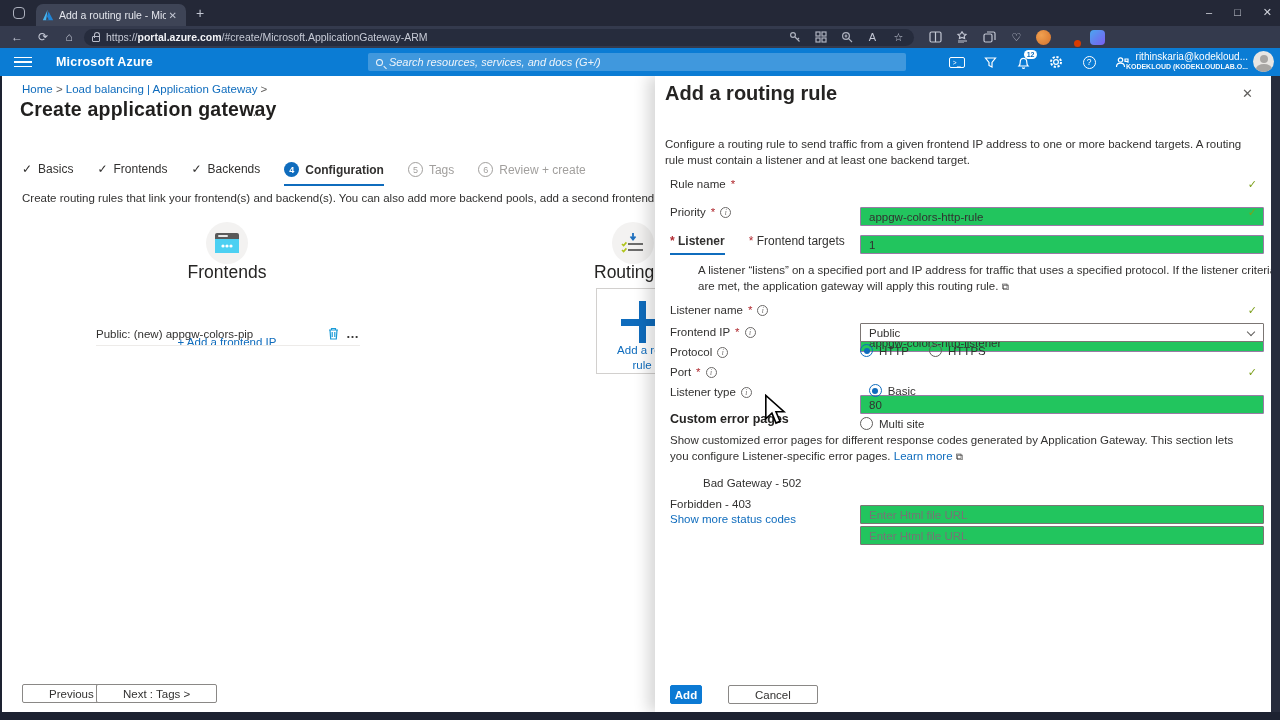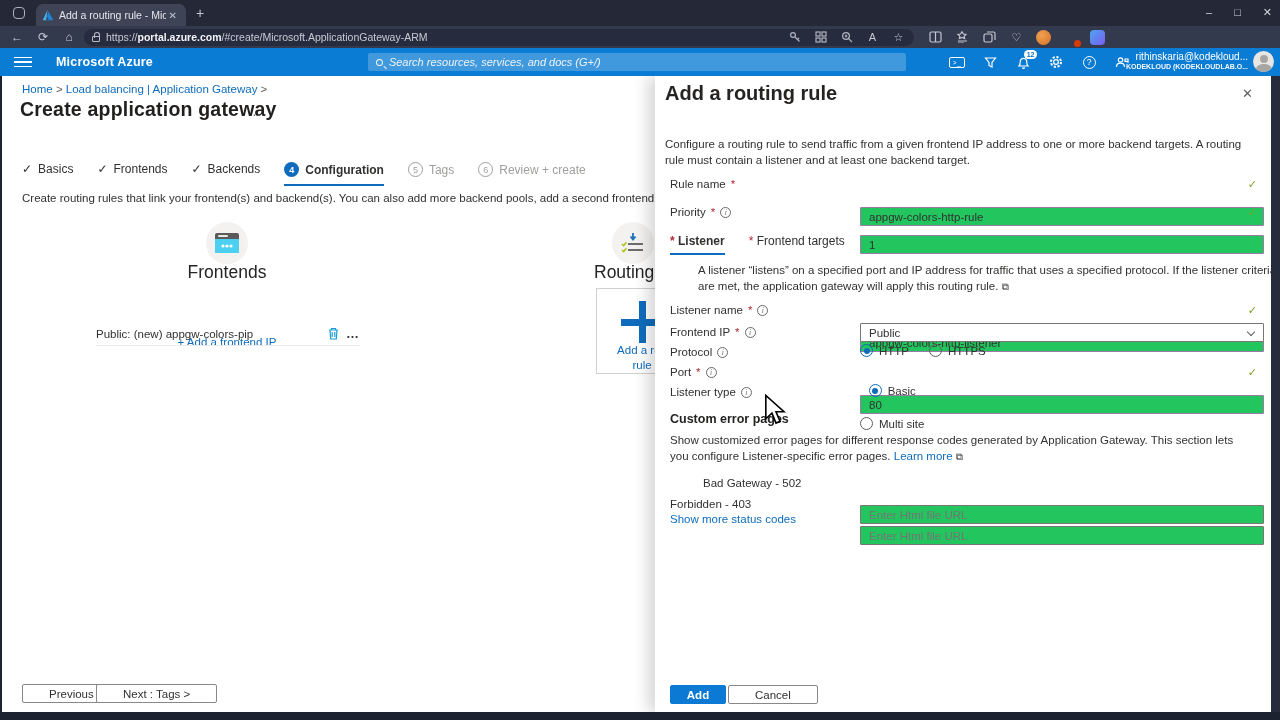--- a/index.html
+++ b/index.html
@@ -109,21 +109,21 @@
   .rdot { width:13px; height:13px; border-radius:50%; border:1px solid #605e5c; position:relative; }
   .radio.sel .rdot { border:1px solid #0f6cbd; }
   .radio.sel .rdot:after { content:""; position:absolute; left:2.5px; top:2.5px; width:6px; height:6px; border-radius:50%; background:#0f6cbd; }
   .ptabs { position:absolute; left:15px; top:158px; display:flex; gap:24px; font-size:12px; color:#323130; }
   .ptab-active { font-weight:bold; border-bottom:2.5px solid #0f6cbd; padding-bottom:5px; }
   .pinfo { position:absolute; left:15px; top:186px; width:582px; font-size:11.5px; color:#323130; line-height:1.4;margin-left:28px; }
   .ext { font-size:10px; color:inherit; }
   .cep-head { position:absolute; left:15px; top:336px; font-size:12.5px; font-weight:bold; color:#252423; }
   .cep-desc { position:absolute; left:15px; top:356px; width:578px; font-size:11.5px; color:#323130; line-height:1.4; }
   .showmore { position:absolute; left:15px; top:437px; font-size:11.5px; color:#0f6cbd; }
-  .btn-primary { position:absolute; left:15px; top:609px; width:56px; height:19px; background:#0c7ad4; color:#fff; border:1px solid #0c7ad4; border-radius:2px; font-size:11.5px; font-weight:bold; display:flex; align-items:center; justify-content:center; font-family:inherit; }
+  .btn-primary { position:absolute; left:15px; top:609px; width:32px; height:19px; background:#0c7ad4; color:#fff; border:1px solid #0c7ad4; border-radius:2px; font-size:11.5px; font-weight:bold; display:flex; align-items:center; justify-content:center; font-family:inherit; }
   .btn-cancel { left:73px; top:609px; }
 
   .cursor { position:absolute; left:764px; top:318px; z-index:30; }
 </style>
 </head>
 <body>
 
 <div class="tabstrip">
   <span class="ws-btn">
       <span class="ws-glyph"></span>

